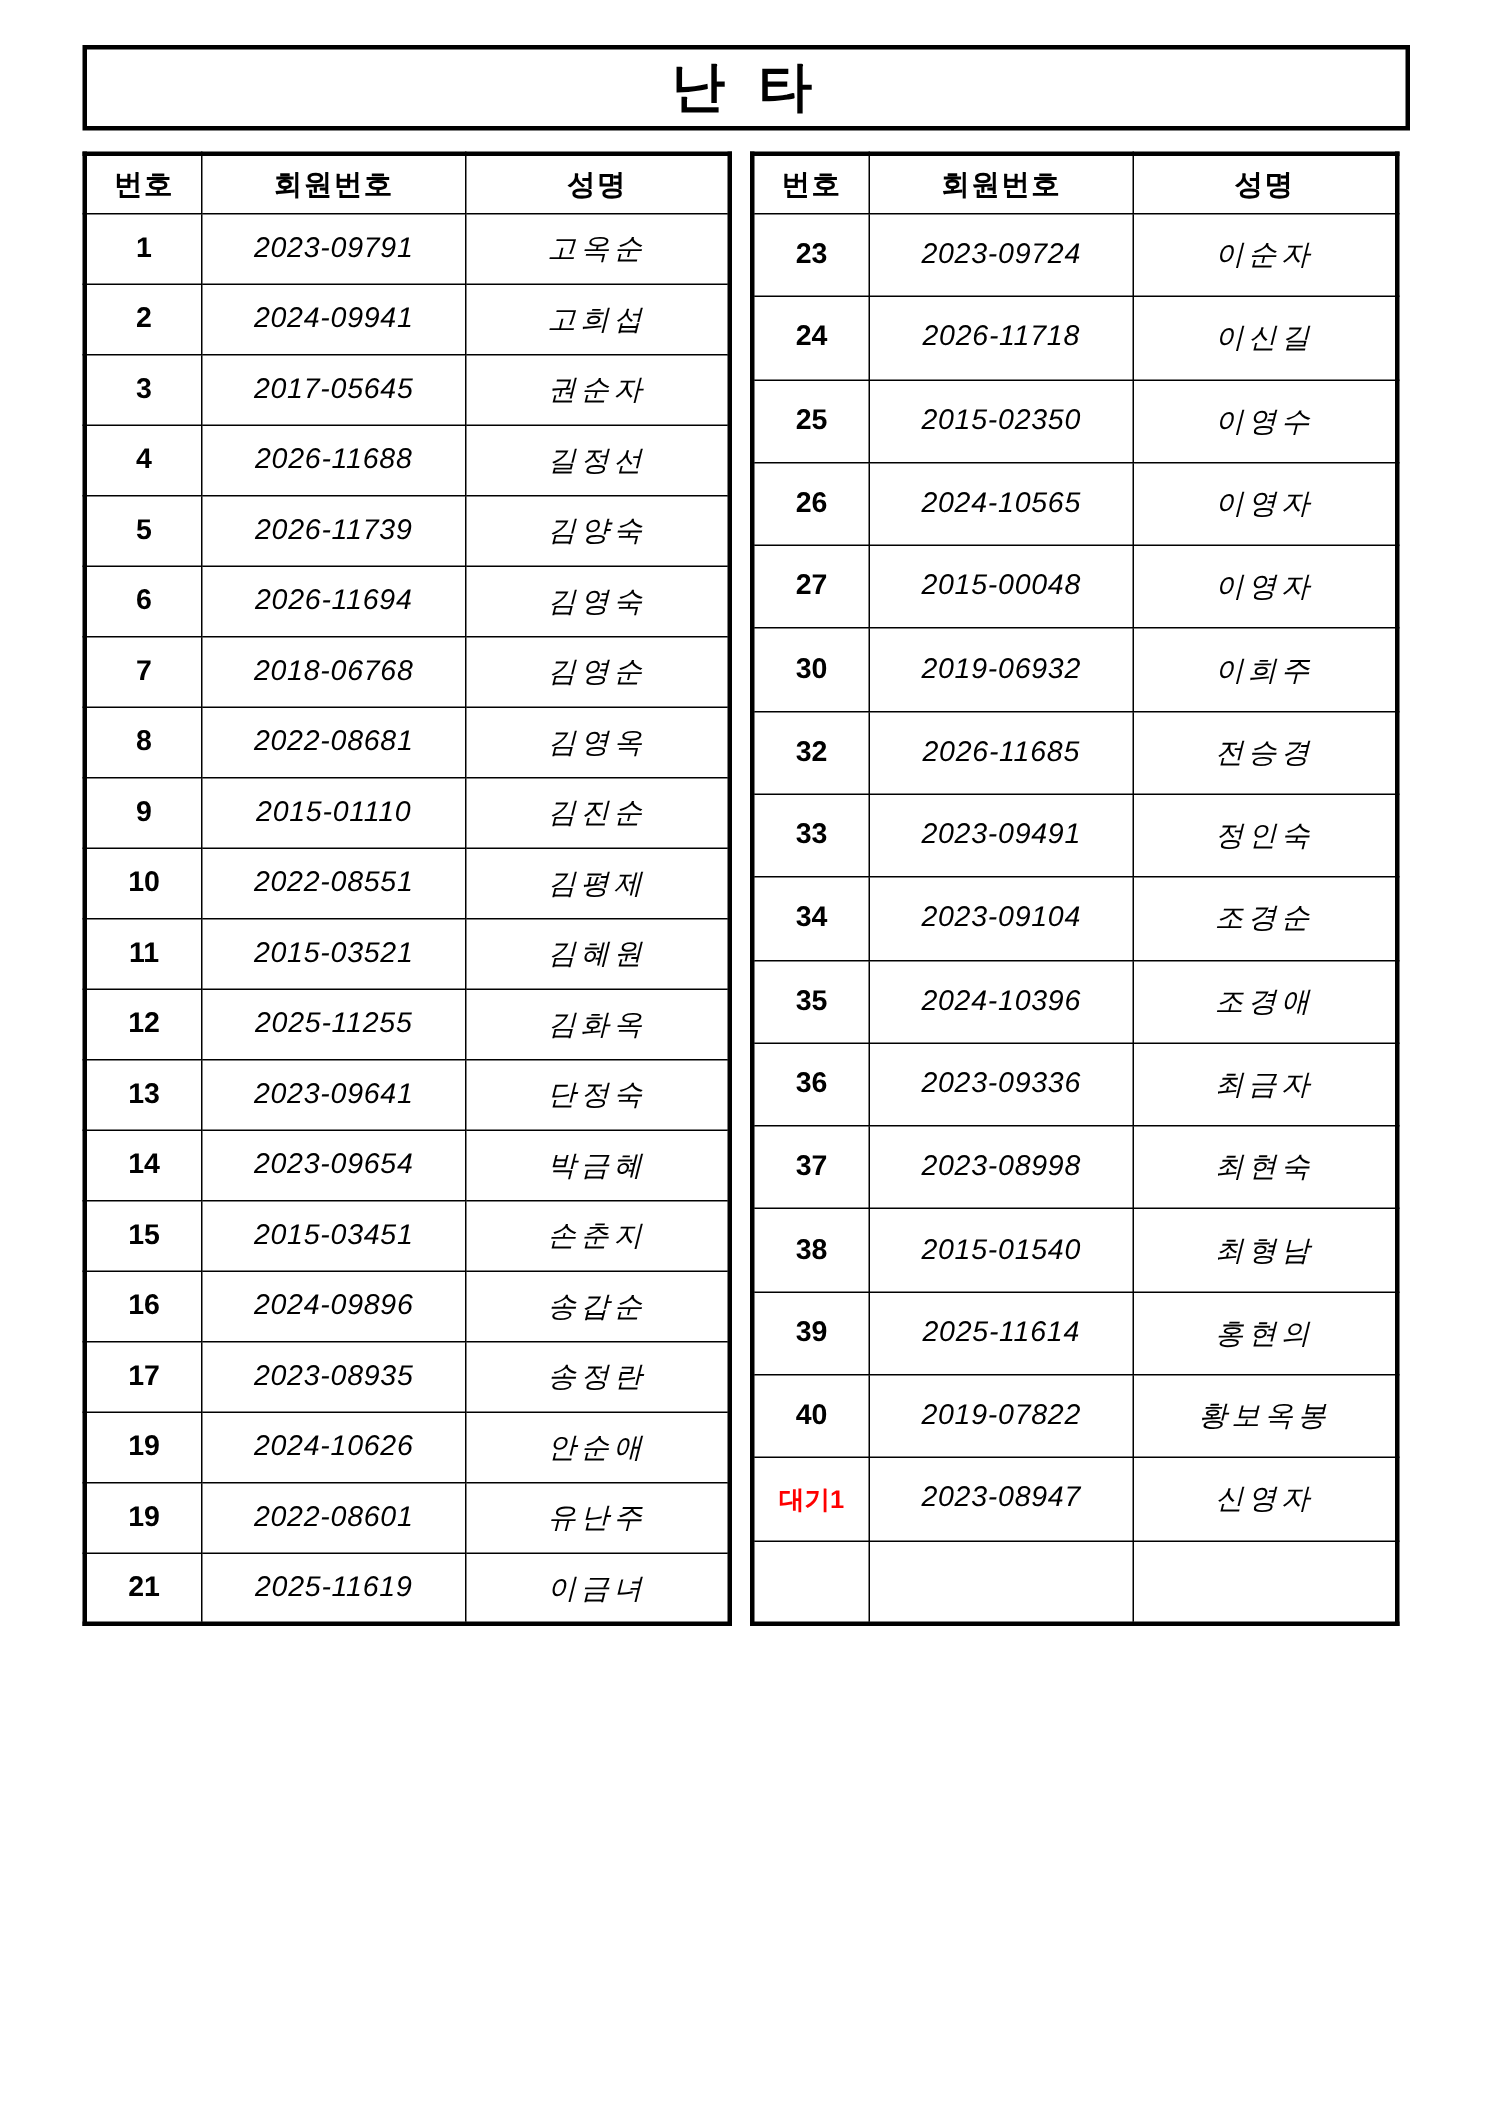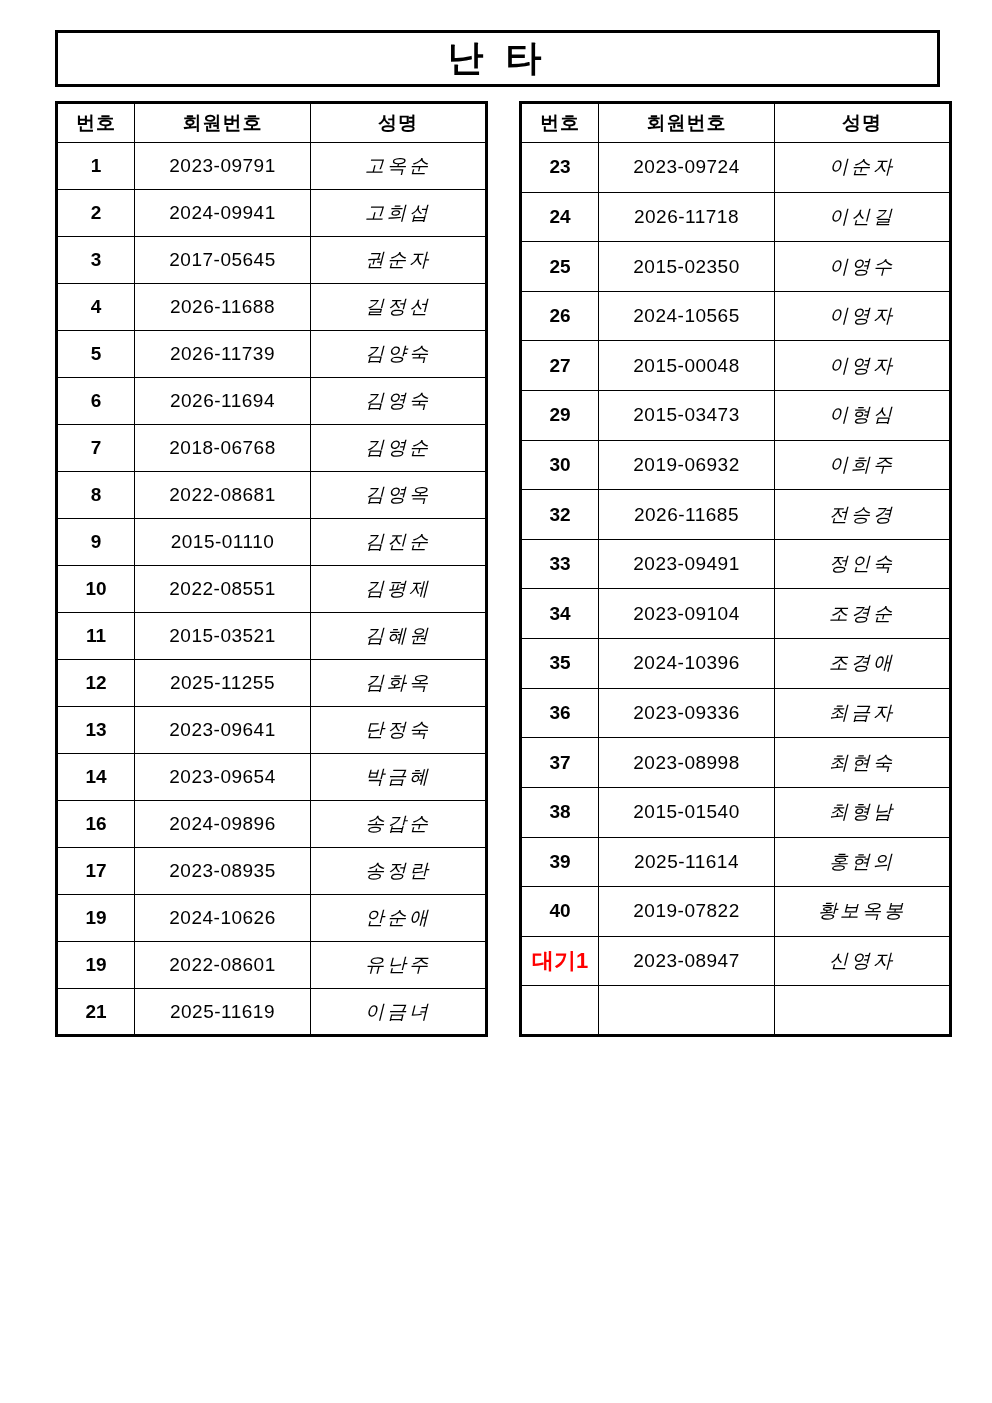--- a/index.html
+++ b/index.html
@@ -30,21 +30,21 @@
   .title-box h1 {
     font-size: 36px;
     font-weight: bold;
     letter-spacing: 6px;
     white-space: pre;
   }
   .tables-wrap {
     margin-left: 55px;
     margin-top: 14px;
     display: flex;
-    gap: 31px;
+    gap: 12px;
   }
   table.roster {
     border-collapse: collapse;
     border: 3px solid #000000;
     table-layout: fixed;
     width: 430px;
   }
   table.roster th, table.roster td {
     border: 1px solid #000000;
     text-align: center;
@@ -64,29 +64,30 @@
   col.c-no   { width: 78px;  }
   col.c-id   { width: 176px; }
   col.c-name { width: 176px; }
   td.col-no {
     font-weight: bold;
     font-size: 18px;
   }
   td.col-id {
     font-size: 19px;
     letter-spacing: 0.5px;
+    font-style: italic;
   }
   td.col-name {
     font-size: 19px;
     letter-spacing: 3px;
     font-style: italic;
   }
   td.col-no.wait {
     color: #ff0000;
-    font-size: 22px;
+    font-size: 17px;
     letter-spacing: 0px;
   }
 </style>
 </head>
 <body>
 
 <div class="page">
 
   <div class="title-box">
     <h1>난 타</h1>
@@ -172,20 +173,25 @@
             <td class="col-no">13</td>
             <td class="col-id">2023-09641</td>
             <td class="col-name">단정숙</td>
           </tr>
           <tr>
             <td class="col-no">14</td>
             <td class="col-id">2023-09654</td>
             <td class="col-name">박금혜</td>
           </tr>
           <tr>
+            <td class="col-no">15</td>
+            <td class="col-id">2015-03451</td>
+            <td class="col-name">손춘지</td>
+          </tr>
+          <tr>
             <td class="col-no">16</td>
             <td class="col-id">2024-09896</td>
             <td class="col-name">송갑순</td>
           </tr>
           <tr>
             <td class="col-no">17</td>
             <td class="col-id">2023-08935</td>
             <td class="col-name">송정란</td>
           </tr>
           <tr>
@@ -239,25 +245,20 @@
             <td class="col-no">26</td>
             <td class="col-id">2024-10565</td>
             <td class="col-name">이영자</td>
           </tr>
           <tr>
             <td class="col-no">27</td>
             <td class="col-id">2015-00048</td>
             <td class="col-name">이영자</td>
           </tr>
           <tr>
-            <td class="col-no">29</td>
-            <td class="col-id">2015-03473</td>
-            <td class="col-name">이형심</td>
-          </tr>
-          <tr>
             <td class="col-no">30</td>
             <td class="col-id">2019-06932</td>
             <td class="col-name">이희주</td>
           </tr>
           <tr>
             <td class="col-no">32</td>
             <td class="col-id">2026-11685</td>
             <td class="col-name">전승경</td>
           </tr>
           <tr>

